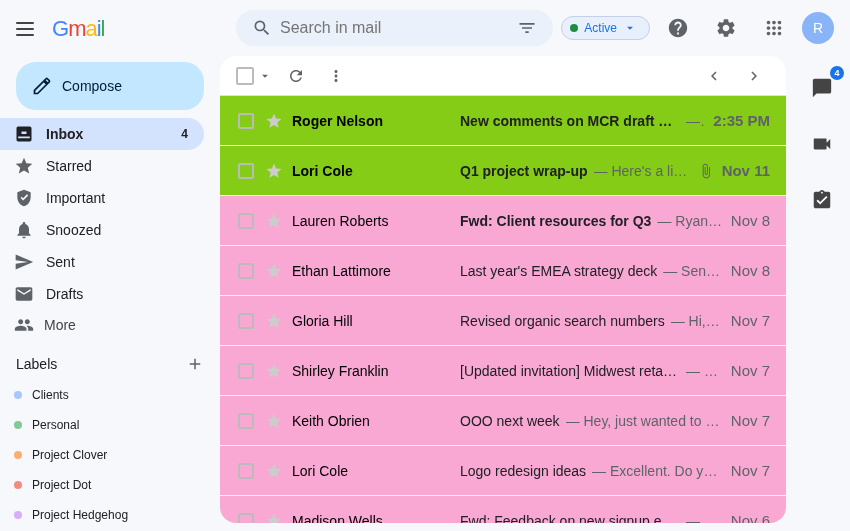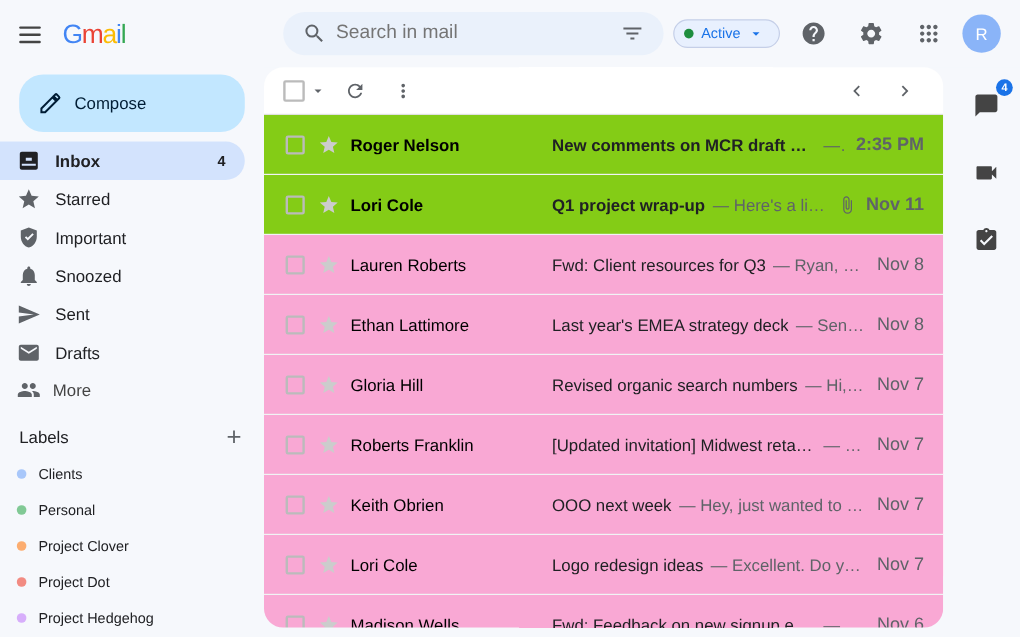--- a/index.html
+++ b/index.html
@@ -522,21 +522,21 @@
     <div class="email-check">
       <div style="width:16px;height:16px;border:2px solid #bbb;border-radius:2px;"></div>
     </div>
     <div class="email-star">
       <svg width="18" height="18" viewBox="0 0 24 24" fill="#ccc">
                 <path d="M12 17.27L18.18 21l-1.64-7.03L22 9.24l-7.19-.61L12 2 9.19 8.63 2 9.24l5.46 4.73L5.82 21z"></path>
               </svg>
     </div>
     <div class="email-sender" style="font-weight:400">Lauren Roberts</div>
     <div class="email-subject-preview">
-      <span class="email-subject" style="font-weight:400">Fwd: Client resources for Q3</span>
+      <span class="email-subject" style="font-weight:700">Fwd: Client resources for Q3</span>
       <span class="email-preview">— Ryan, here's the doc with all the client resou...</span>
     </div>
     <div class="email-meta">
 
       <span class="email-date" style="font-weight:400">Nov 8</span>
     </div>
   </div>
           <div class="email-row read">
     <div class="email-check">
       <div style="width:16px;height:16px;border:2px solid #bbb;border-radius:2px;"></div>
@@ -577,21 +577,21 @@
   </div>
           <div class="email-row read">
     <div class="email-check">
       <div style="width:16px;height:16px;border:2px solid #bbb;border-radius:2px;"></div>
     </div>
     <div class="email-star">
       <svg width="18" height="18" viewBox="0 0 24 24" fill="#ccc">
                 <path d="M12 17.27L18.18 21l-1.64-7.03L22 9.24l-7.19-.61L12 2 9.19 8.63 2 9.24l5.46 4.73L5.82 21z"></path>
               </svg>
     </div>
-    <div class="email-sender" style="font-weight:400">Roberts Franklin</div>
+    <div class="email-sender" style="font-weight:400">Shirley Franklin</div>
     <div class="email-subject-preview">
       <span class="email-subject" style="font-weight:400">[Updated invitation] Midwest retail sales check-in</span>
       <span class="email-preview">— Midwest retail sales che...</span>
     </div>
     <div class="email-meta">
 
       <span class="email-date" style="font-weight:400">Nov 7</span>
     </div>
   </div>
           <div class="email-row read">

